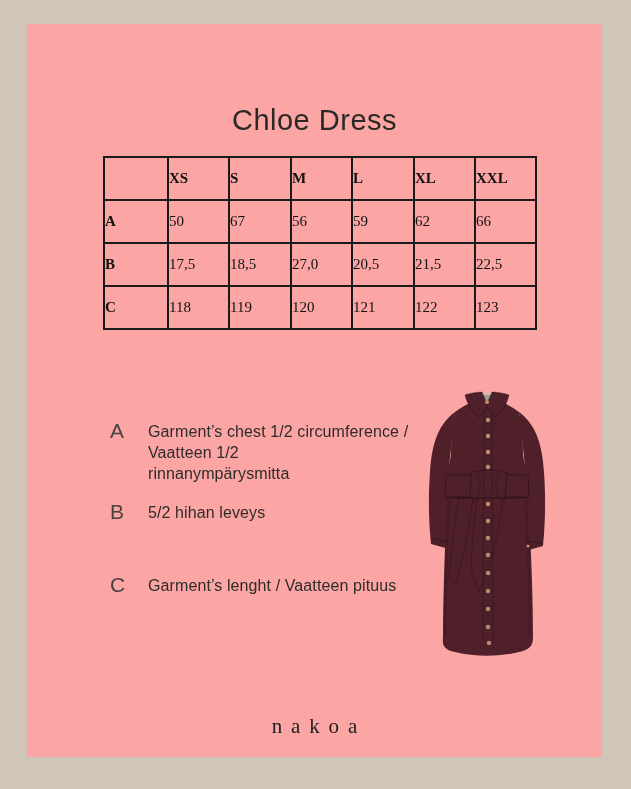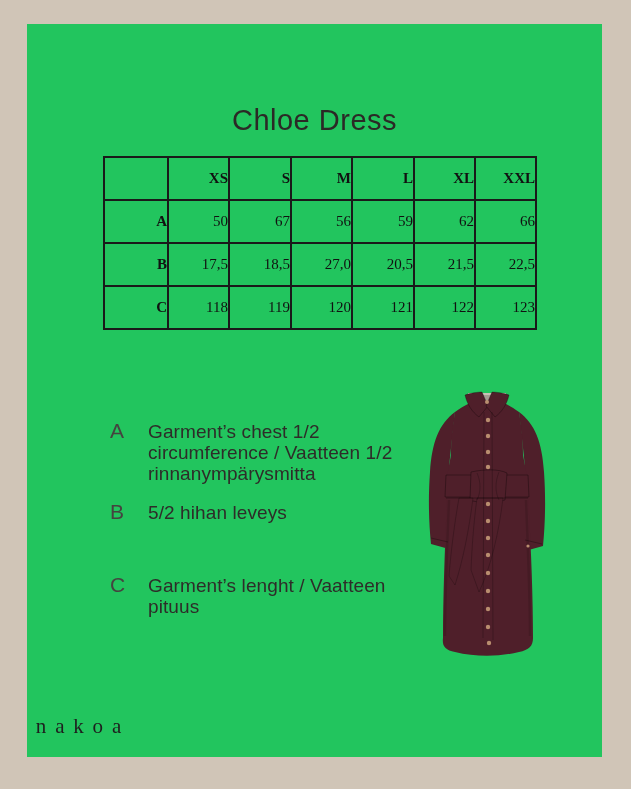--- a/index.html
+++ b/index.html
@@ -6,64 +6,65 @@
   html,body { width:631px; height:789px; }
   body {
     background:#d0c5b7;
     font-family:"Liberation Sans", sans-serif;
     position:relative;
     overflow:hidden;
   }
   .card {
     position:absolute; left:27px; top:24px;
     width:575px; height:733px;
-    background:#22c55e;
+    background:#fca5a5;
     overflow:hidden;
   }
   .title {
     position:absolute; top:80px; left:0; width:100%;
     text-align:center;
     font-size:29px; font-weight:400; letter-spacing:0.5px;
     color:#2b2926;
   }
   .size-table-wrap { position:absolute; left:76px; top:132px; }
   table.size-table {
     border-collapse:collapse;
     table-layout:fixed;
     width:432px;
     font-family:"Liberation Serif", serif;
     font-size:15px; color:#111111;
-    text-align:right;
+    text-align:left;
   }
   table.size-table th, table.size-table td {
     border:2px solid #1a1a1a;
     height:43px;
     vertical-align:middle;
     padding:0;
   }
   table.size-table th { font-weight:bold; }
   table.size-table td.row-label { font-weight:bold; }
   .legend { position:absolute; left:83px; top:0; width:340px; }
   .legend-item { position:absolute; left:0; display:flex; align-items:flex-start; }
   .legend-item .legend-label {
     width:27px; flex:0 0 27px;
     font-size:21px; line-height:22px; color:#45433f;
     margin-top:-1px;
   }
   .legend-item .legend-text {
     margin-left:11px; width:290px;
-    font-size:19px; line-height:21px; color:#2e2c29;
+    font-size:16px; line-height:21px; color:#2e2c29;
     letter-spacing:0.1px;
   }
   .legend-item.item-a { top:397px; }
   .legend-item.item-b { top:478px; }
   .legend-item.item-c { top:551px; }
   .dress { position:absolute; left:388px; top:356px; }
   .brand {
     position:absolute; top:690px; left:0; width:100%;
+    text-align:center;
     font-family:"Liberation Serif", serif;
     font-size:21px; color:#1e1e1e;
     letter-spacing:0.42em;
     text-indent:0.42em;
   }
 </style>
 </head>
 <body>
 
 <div class="card">

